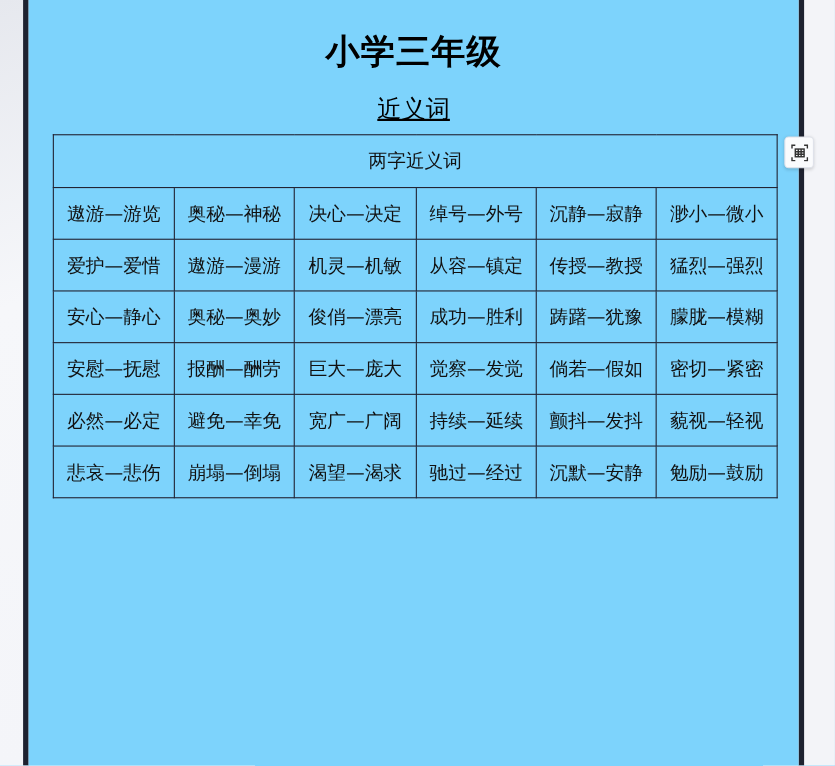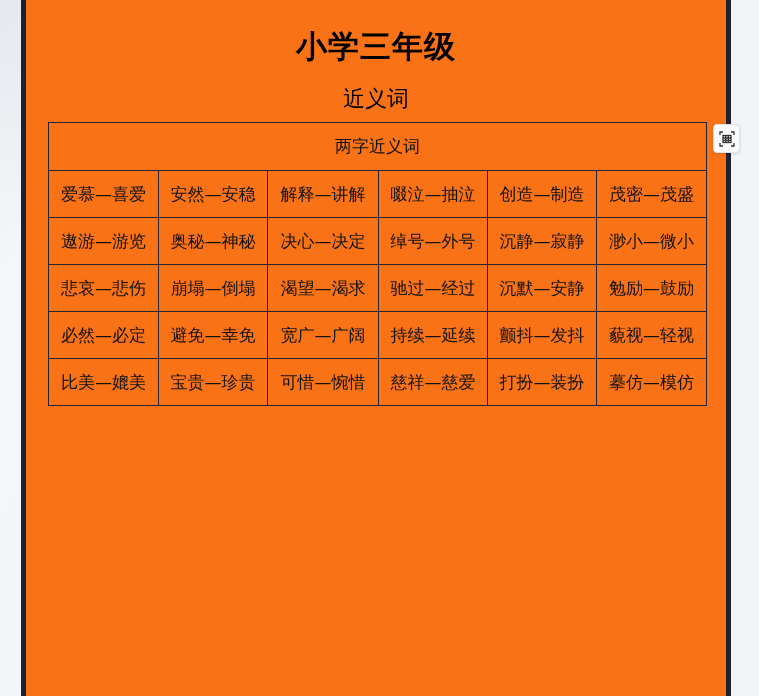--- a/index.html
+++ b/index.html
@@ -11,29 +11,29 @@
   .backdrop-shade {
     position: absolute; left: 0; top: 0; width: 22px; height: 696px;
     background: linear-gradient(160deg, #e6e8ee 0%, #f6f7fa 40%, #f4f5f9 100%);
   }
   .page-border-left, .page-border-right {
     position: absolute; top: 0; width: 5px; height: 696px; background: #1e2230;
   }
   .page-border-left { left: 21px; }
   .page-border-right { left: 726px; }
   .page {
-    position: absolute; left: 26px; top: 0; width: 700px; height: 696px; background: #f97316;
+    position: absolute; left: 26px; top: 0; width: 700px; height: 696px; background: #7dd3fc;
   }
   .title {
     position: absolute; left: 0; top: 26px; width: 700px; text-align: center;
     font-size: 31px; font-weight: bold; color: #000; letter-spacing: 1px;
   }
   .subtitle {
     position: absolute; left: 0; top: 84px; width: 700px; text-align: center;
-    font-size: 22px; color: #000;
+    font-size: 22px; color: #000; text-decoration: underline;
   }
   table.syn {
     position: absolute; left: 22px; top: 122px;
     border-collapse: collapse; table-layout: fixed; width: 658px;
   }
   table.syn td {
     border: 1.5px solid #222433; height: 46px; padding: 0;
     text-align: center; vertical-align: middle;
     font-size: 17px; color: #111; white-space: nowrap; overflow: hidden;
   }
@@ -62,59 +62,67 @@
         <col style="width:109px">
         <col style="width:111px">
       <col style="width:109px">
         <col style="width:109px">
         <col style="width:110px">
     </colgroup>
     <tbody id="syn-body">
       <tr>
         <td class="hdr" colspan="6">两字近义词</td>
       </tr>
-    <tr>
-          <td>爱慕—喜爱</td>
-          <td>安然—安稳</td>
-          <td>解释—讲解</td>
-          <td>啜泣—抽泣</td>
-          <td>创造—制造</td>
-          <td>茂密—茂盛</td>
-        </tr>
         <tr>
           <td>遨游—游览</td>
           <td>奥秘—神秘</td>
           <td>决心—决定</td>
           <td>绰号—外号</td>
           <td>沉静—寂静</td>
           <td>渺小—微小</td>
         </tr>
         <tr>
-          <td>悲哀—悲伤</td>
-          <td>崩塌—倒塌</td>
-          <td>渴望—渴求</td>
-          <td>驰过—经过</td>
-          <td>沉默—安静</td>
-          <td>勉励—鼓励</td>
+          <td>爱护—爱惜</td>
+          <td>遨游—漫游</td>
+          <td>机灵—机敏</td>
+          <td>从容—镇定</td>
+          <td>传授—教授</td>
+          <td>猛烈—强烈</td>
+        </tr>
+        <tr>
+          <td>安心—静心</td>
+          <td>奥秘—奥妙</td>
+          <td>俊俏—漂亮</td>
+          <td>成功—胜利</td>
+          <td>踌躇—犹豫</td>
+          <td>朦胧—模糊</td>
+        </tr>
+        <tr>
+          <td>安慰—抚慰</td>
+          <td>报酬—酬劳</td>
+          <td>巨大—庞大</td>
+          <td>觉察—发觉</td>
+          <td>倘若—假如</td>
+          <td>密切—紧密</td>
         </tr>
         <tr>
           <td>必然—必定</td>
           <td>避免—幸免</td>
           <td>宽广—广阔</td>
           <td>持续—延续</td>
           <td>颤抖—发抖</td>
           <td>藐视—轻视</td>
         </tr>
         <tr>
-          <td>比美—媲美</td>
-          <td>宝贵—珍贵</td>
-          <td>可惜—惋惜</td>
-          <td>慈祥—慈爱</td>
-          <td>打扮—装扮</td>
-          <td>摹仿—模仿</td>
+          <td>悲哀—悲伤</td>
+          <td>崩塌—倒塌</td>
+          <td>渴望—渴求</td>
+          <td>驰过—经过</td>
+          <td>沉默—安静</td>
+          <td>勉励—鼓励</td>
         </tr>
       </tbody>
   </table>
 </div>
 
 <div class="scan-btn">
   <svg width="16" height="16" viewBox="0 0 16 16">
     <g fill="none" stroke="#333" stroke-width="1.3">
       <path d="M1 4V1h3M12 1h3v3M15 12v3h-3M4 15H1v-3"></path>
       <rect x="4" y="4.5" width="8" height="7"></rect>

